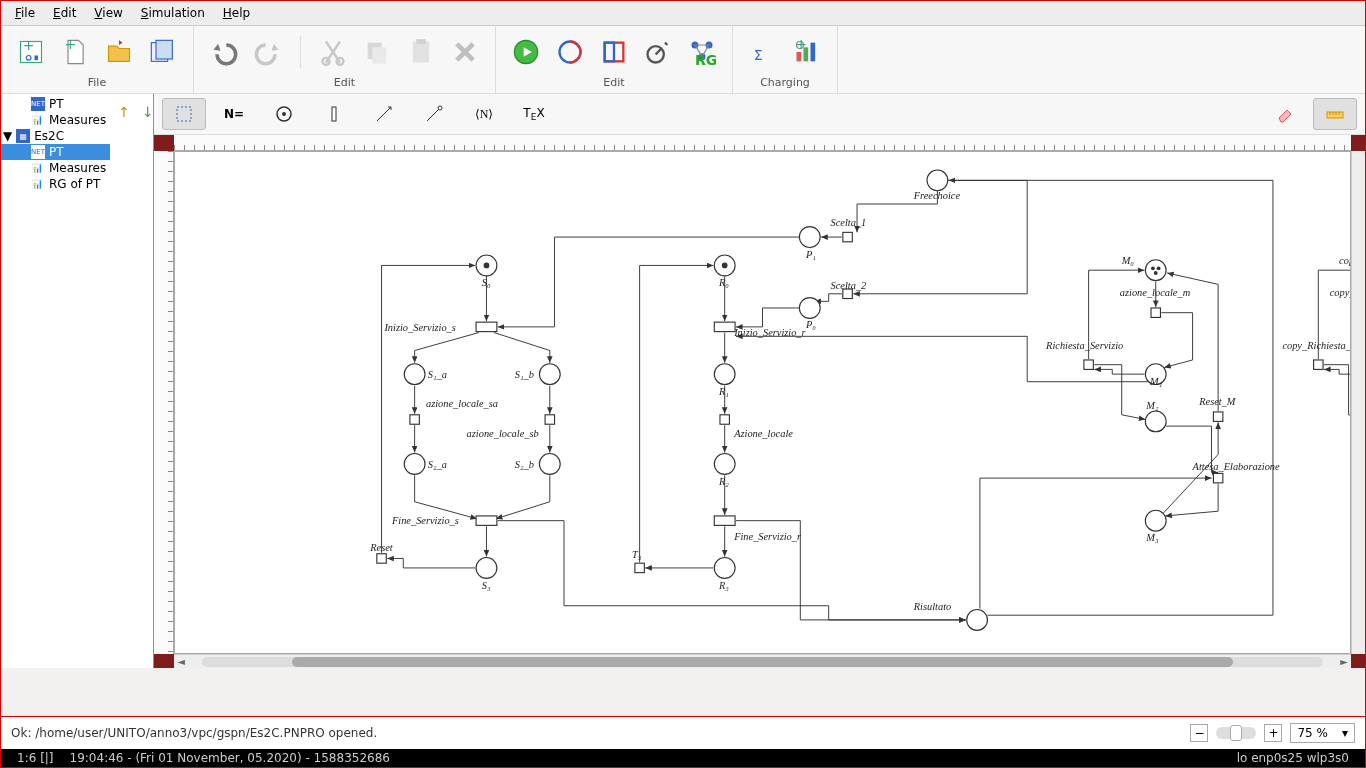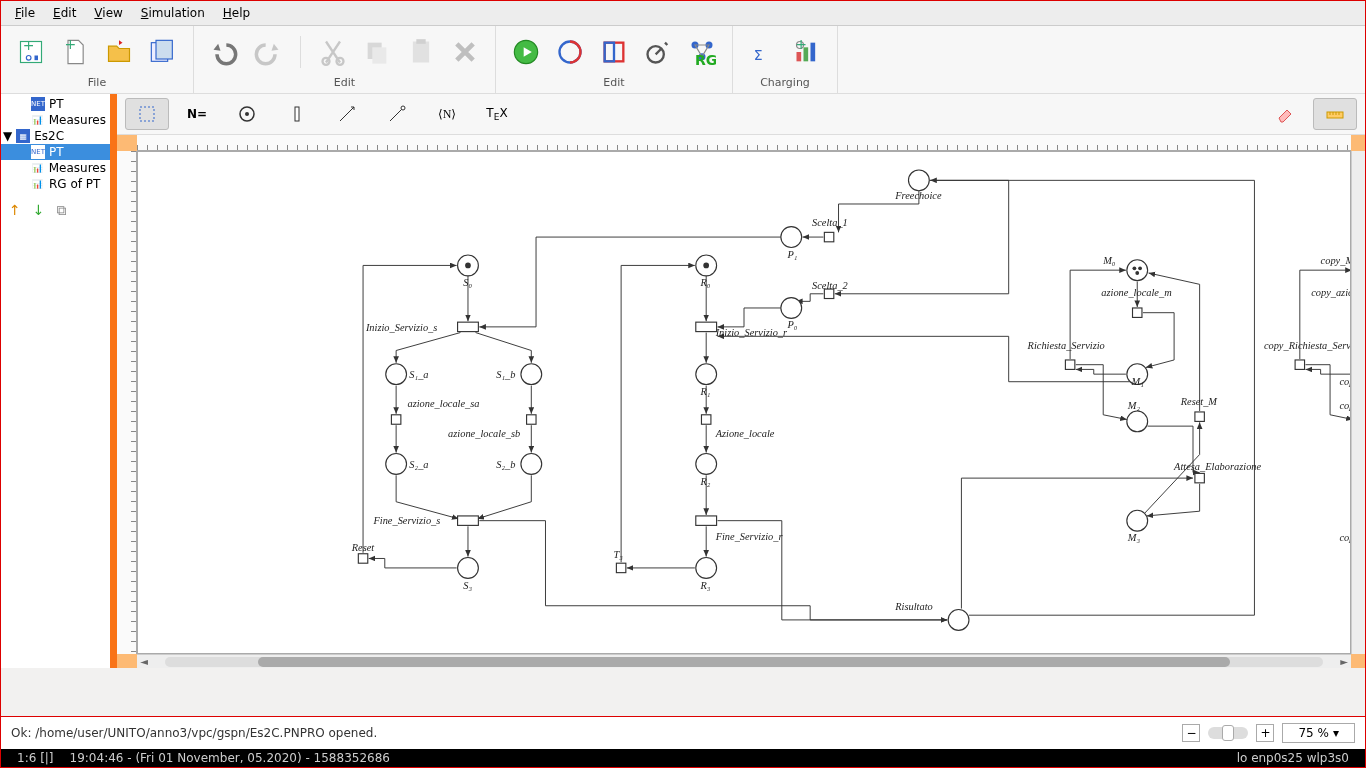--- a/index.html
+++ b/index.html
@@ -8,53 +8,53 @@
 .menubar span { padding: 3px 8px; cursor: pointer; }
 .menubar span u { text-decoration: underline; }
 .toolbar-row { display: flex; background: #f7f7f7; border-bottom: 1px solid #ddd; }
 .toolbar-group { display: flex; flex-direction: column; align-items: center; border-right: 1px solid #ddd; padding: 4px 10px; }
 .toolbar-buttons { display: flex; gap: 12px; align-items: center; padding: 6px 4px; }
 .toolbar-label { font-size: 11px; color: #555; margin-top: 2px; }
 .tb-icon { width: 32px; height: 32px; display: flex; align-items: center; justify-content: center; cursor: pointer; }
 .tb-icon svg { width: 28px; height: 28px; }
 .sep { width: 1px; background: #ddd; height: 32px; margin: 0 4px; }
 .main-row { display: flex; flex: 1; overflow: hidden; }
-.sidebar { width: 116px; background: #fff; border-right: 7px solid #f97316; display: flex; flex-direction: column; }
+.sidebar { width: 153px; background: #fff; border-right: 1px solid #f97316; display: flex; flex-direction: row; }
 .tree { flex: 0; padding-top: 2px; }
 .tree-item { display: flex; align-items: center; padding: 1px 4px 1px 18px; gap: 4px; cursor: pointer; font-size: 12px; }
 .tree-item.l1 { padding-left: 2px; }
 .tree-item.l2 { padding-left: 30px; }
 .tree-item.sel { background: #3b8ede; color: #fff; }
 .tree-icon { width: 14px; height: 14px; display: inline-flex; align-items: center; justify-content: center; font-size: 9px; }
 .sb-actions { display: flex; gap: 12px; padding: 10px 8px; justify-content: flex-start; }
 .sb-actions span { cursor: pointer; font-size: 14px; }
 .editor-area { flex: 1; display: flex; flex-direction: column; background: #f4f4f4; overflow: hidden; }
 .drawing-toolbar { display: flex; align-items: center; gap: 6px; padding: 4px 8px; background: #f7f7f7; border-bottom: 1px solid #ddd; }
 .dt-btn { width: 44px; height: 32px; display: flex; align-items: center; justify-content: center; cursor: pointer; border-radius: 3px; }
 .dt-btn.active { background: #e0e0e0; border: 1px solid #bbb; }
 .dt-btn svg { width: 20px; height: 20px; }
 .spacer { flex: 1; }
-.canvas-wrap { flex: 1; position: relative; background: #fdba74; overflow: hidden; }
+.canvas-wrap { flex: 1; position: relative; background: #7f1d1d; overflow: hidden; }
 .ruler-h { position: absolute; left: 20px; right: 14px; top: 0; height: 16px; background: #fafafa; border-bottom: 1px solid #aaa; background-image: repeating-linear-gradient(to right, #888 0, #888 1px, transparent 1px, transparent 10px); background-position: 0 10px; background-size: 10px 6px; background-repeat: repeat-x; }
 .ruler-v { position: absolute; top: 16px; left: 0; bottom: 14px; width: 20px; background: #fafafa; border-right: 1px solid #aaa; background-image: repeating-linear-gradient(to bottom, #888 0, #888 1px, transparent 1px, transparent 10px); background-position: 14px 0; background-size: 6px 10px; background-repeat: repeat-y; }
 .canvas { position: absolute; left: 20px; top: 16px; right: 14px; bottom: 14px; background: #fff; border: 1px solid #aaa; overflow: hidden; }
 .scroll-h { position: absolute; left: 20px; right: 14px; bottom: 0; height: 14px; background: #eee; border-top: 1px solid #ccc; display: flex; align-items: center; }
 .scroll-h .track { flex: 1; height: 10px; background: #ddd; margin: 0 14px; border-radius: 5px; position: relative; }
 .scroll-h .thumb { position: absolute; left: 8%; width: 84%; height: 10px; background: #aaa; border-radius: 5px; }
 .scroll-h .arr { width: 14px; text-align: center; color: #666; font-size: 10px; cursor: pointer; }
 .scroll-v { position: absolute; top: 16px; bottom: 14px; right: 0; width: 14px; background: #eee; border-left: 1px solid #ccc; }
 .canvas svg { width: 100%; height: 100%; }
 .node-label { font-family: "Times New Roman", serif; font-style: italic; font-size: 11px; fill: #222; }
 .statusbar { background: #fff; border-top: 1px solid #d00; display: flex; align-items: center; padding: 6px 10px; gap: 10px; margin-top: 48px; }
 .status-left { flex: 1; color: #333; }
 .zoom-ctrl { display: flex; align-items: center; gap: 8px; }
 .zoom-btn { width: 18px; height: 18px; border: 1px solid #aaa; background: #fff; display: flex; align-items: center; justify-content: center; cursor: pointer; font-size: 12px; }
 .slider { width: 40px; height: 12px; background: #ddd; border-radius: 6px; position: relative; }
 .slider .knob { position: absolute; left: 14px; top: -2px; width: 12px; height: 16px; background: #fff; border: 1px solid #aaa; border-radius: 3px; }
-.zoom-combo { border: 1px solid #aaa; padding: 2px 15px; display: flex; align-items: center; gap: 4px; background: #fff; }
+.zoom-combo { border: 1px solid #aaa; padding: 2px 6px; display: flex; align-items: center; gap: 14px; background: #fff; }
 .taskbar { background: #000; color: #ccc; font-family: monospace; font-size: 11px; padding: 2px 16px; display: flex; gap: 16px; white-space: nowrap; overflow: hidden; }
 </style>
 </head>
 <body>
 
 <div class="menubar">
   <span><u>F</u>ile</span>
   <span><u>E</u>dit</span>
   <span><u>V</u>iew</span>
   <span><u>S</u>imulation</span>

